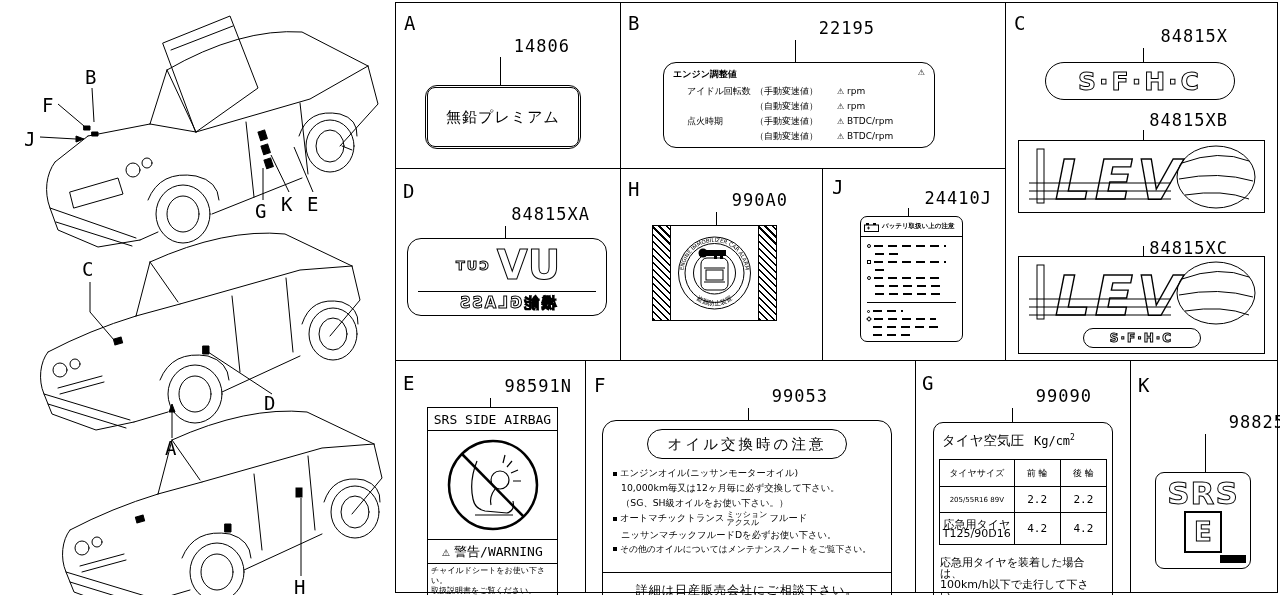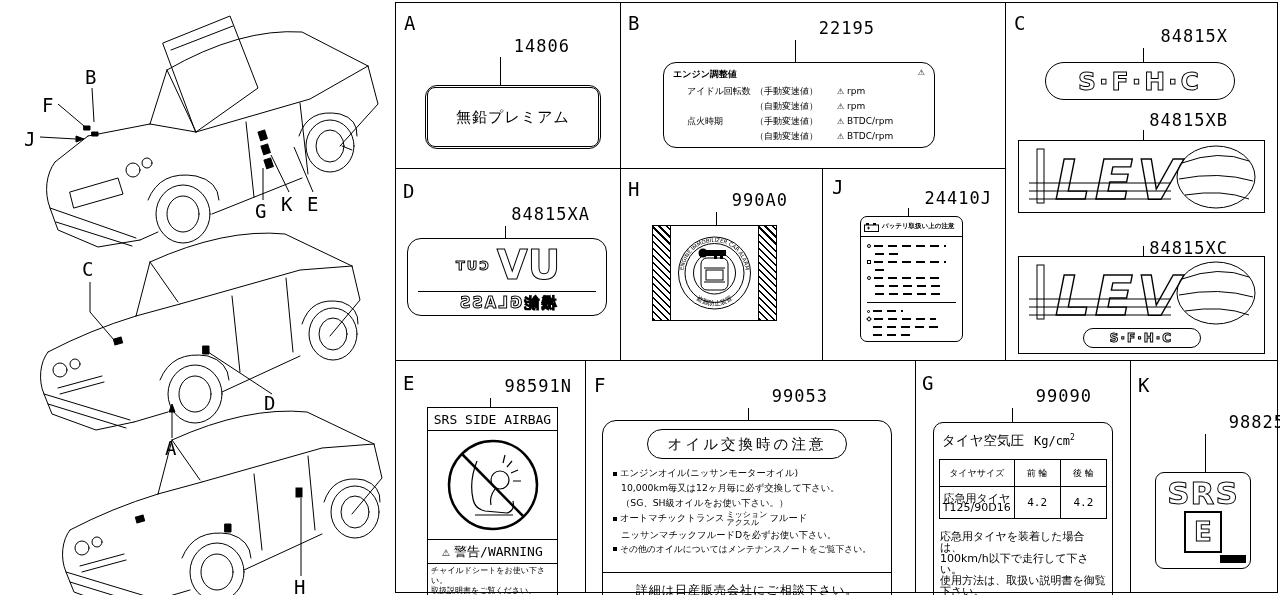--- a/index.html
+++ b/index.html
@@ -9,21 +9,21 @@
   .gline{position:absolute;background:#000;}
   .cell-letter{position:absolute;font-family:"DejaVu Sans Mono",monospace;font-size:19px;}
   .part-no{position:absolute;text-align:right;font-family:"DejaVu Sans Mono",monospace;
            font-size:17px;letter-spacing:1px;}
   .leader{position:absolute;width:1px;background:#000;}
   .outline-text{color:#000;}
   @supports (-webkit-text-stroke: 1px black){
     .outline-text{color:#fff;-webkit-text-stroke:1px #000;}
   }
   
-  .lblA{position:absolute;left:425px;top:85px;width:176px;height:64px;border:1px solid #000;
+  .lblA{position:absolute;left:425px;top:85px;width:156px;height:64px;border:1px solid #000;
         border-radius:12px;box-sizing:border-box;padding:1px;}
   .lblA .inner{width:100%;height:100%;border:1px solid #000;border-radius:8px;box-sizing:border-box;
         display:flex;align-items:center;justify-content:center;font-size:15px;letter-spacing:1px;}
   
   .lblB{position:absolute;left:663px;top:62px;width:272px;height:86px;border:1px solid #000;
         border-radius:13px;box-sizing:border-box;padding:5px 9px;font-size:9px;}
   .lblB .ttl{display:flex;justify-content:space-between;font-weight:bold;}
   .lblB .row{display:grid;grid-template-columns:82px 82px auto;line-height:15px;}
   .lblB .row .nm{padding-left:14px;}
   .warn-sm{font-size:8px;}
@@ -473,20 +473,25 @@
       <span>タイヤ空気圧</span>
       <span class="unit"><span>Kg/cm</span><sup>2</sup></span>
     </div>
     <table class="gtable">
       <tbody>
           <tr class="h">
         <td style="width:74px;">タイヤサイズ</td>
         <td style="width:47px;">前 輪</td>
         <td style="width:47px;">後 輪</td>
       </tr>
+      <tr class="r1">
+        <td class="sz">205/55R16 89V</td>
+        <td class="val">2.2</td>
+        <td class="val">2.2</td>
+      </tr>
       <tr class="r2">
         <td class="sz2">
           <div>応急用タイヤ</div>
           <div>T125/90D16</div>
         </td>
         <td class="val">4.2</td>
         <td class="val">4.2</td>
       </tr>
     </tbody>
       </table>

